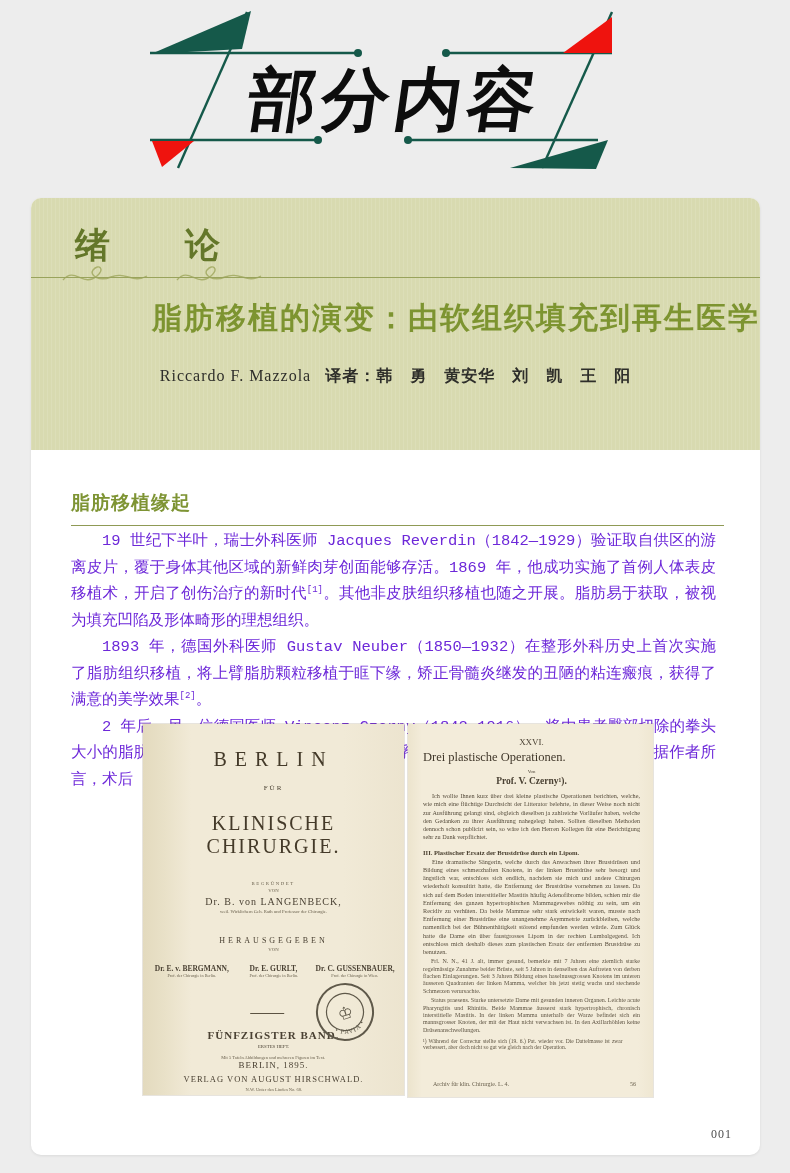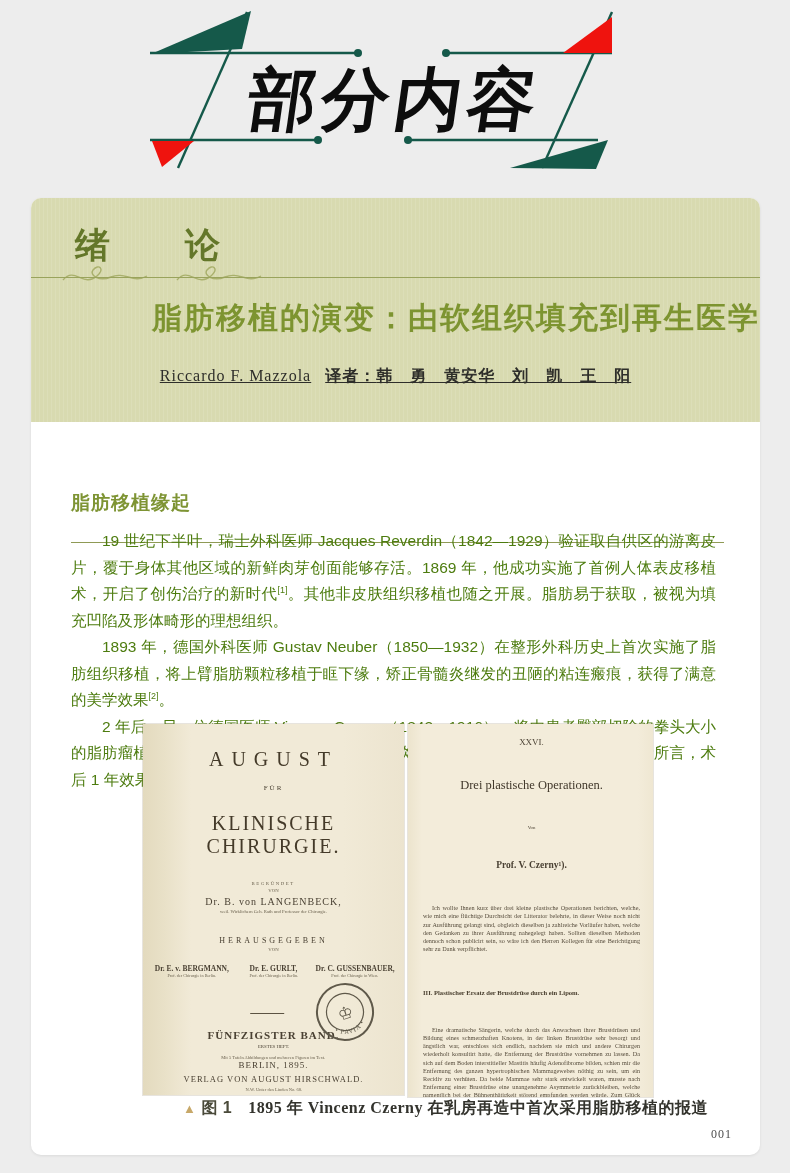--- a/index.html
+++ b/index.html
@@ -14,49 +14,49 @@
     font-family:"Liberation Sans", sans-serif; font-weight:900;
     letter-spacing:5px;
   }
   
   .card {
     position:absolute; left:31px; top:198px; width:729px; height:957px;
     background:#ffffff; border-radius:10px; overflow:hidden;
     box-shadow:0 1px 3px rgba(0,0,0,.08);
   }
   .chapter-head {
-    position:relative; width:100%; height:224px; background:#d8dab0;
+    position:relative; width:100%; height:252px; background:#d8dab0;
     background-image:repeating-linear-gradient(90deg, rgba(255,255,255,.10) 0 1px, rgba(0,0,0,0) 1px 4px);
   }
   .chapter-number {
     position:absolute; left:44px; top:24px; font-size:35px; font-weight:900;
     color:#647729; letter-spacing:20px; white-space:nowrap;
   }
   .flourish { position:absolute; left:28px; top:66px; width:230px; height:26px; }
   .head-divider { position:absolute; left:0; top:79px; width:100%; height:1px; background:#99a35c; }
   .article-title {
     position:absolute; left:0; top:100px; width:100%; text-align:right;
     font-size:30px; font-weight:900; color:#7d9430; letter-spacing:2px; white-space:nowrap;
   }
   .byline {
     position:absolute; left:0; top:168px; width:100%; text-align:center;
-    font-family:"Liberation Serif", serif; font-size:16px; color:#2e2e2a; letter-spacing:1px;text-decoration:underline;
+    font-family:"Liberation Serif", serif; font-size:16px; color:#2e2e2a; letter-spacing:1px;
   }
   .byline .translator-label { margin-left:14px; font-weight:700; font-family:"Liberation Sans", sans-serif; }
   .byline .translator-names { font-weight:700; font-family:"Liberation Sans", sans-serif; }
   
   .section-heading {
     position:absolute; left:40px; right:36px; top:292px;
     font-size:19px; font-weight:900; color:#7e9434; letter-spacing:1px;
-    padding-bottom:26px; border-bottom:1px solid #8f9a55;
+    padding-bottom:9px; border-bottom:1px solid #8f9a55;
   }
   .body-text {
     position:absolute; left:40px; right:44px; top:330px;
-    font-family:Liberation Sans, sans-serif; font-size:15.5px; line-height:26.5px;
-    color:#4d7c0f; text-align:justify;
+    font-family:Liberation Mono, monospace; font-size:15.5px; line-height:26.5px;
+    color:#6d28d9; text-align:justify;
   }
   .body-text p { text-indent:2em; }
   .body-text sup { font-size:9px; vertical-align:super; line-height:0; }
   
   .scan {
     position:absolute; top:526px; overflow:hidden;
     font-family:"Liberation Serif", serif; color:#4a4133;
     box-shadow:0 0 0 1px rgba(120,105,70,.18);
   }
   .scan.left {
@@ -64,21 +64,21 @@
     background:#f1ead7;
     background-image:linear-gradient(90deg,#e3dabe 0,#e9e1c8 22px,#f1ead7 48px,#f1ead7 200px,#ece4cf 261px);
     display:flex; flex-direction:column; align-items:center; text-align:center;
     padding-top:24px;
   }
   .scan.right {
     left:377px; width:245px; height:373px;
     background:#f3ecda;
     background-image:linear-gradient(90deg,#ece4cd 0,#f3ecda 14px,#f3ecda 230px,#efe7d2 245px);
     padding:13px 13px 8px 15px;
-    display:flex; flex-direction:column; text-align:justify;gap:28px;
+    display:flex; flex-direction:column; text-align:justify;
   }
   .lp-archiv   { font-size:20px; letter-spacing:8px; color:#443a29; }
   .lp-fur      { font-size:7px;  letter-spacing:2px; margin-top:13px; }
   .lp-klin     { font-size:20px; letter-spacing:2px; margin-top:20px; color:#443a29; }
   .lp-tiny     { font-size:6px; transform:scale(.8); color:#6a614e; }
   .lp-begr     { margin-top:22px; letter-spacing:2px; }
   .lp-von      { margin-top:1px; }
   .lp-founder  { font-size:10px; letter-spacing:1px; margin-top:3px; }
   .lp-founder-sub { font-size:6px; transform:scale(.78); margin-top:1px; color:#6a614e; }
   .lp-heraus   { font-size:8px; letter-spacing:3px; margin-top:22px; }
@@ -90,21 +90,21 @@
   .lp-rule     { position:absolute; left:50%; top:34px; width:34px; height:1px; background:#5c5342; transform:translateX(-70%); }
   .lp-stamp    { position:absolute; right:28px; top:2px; width:62px; height:62px; transform:rotate(-18deg); }
   .lp-band     { font-size:11px; font-weight:700; letter-spacing:1px; }
   .lp-heft     { font-size:6px; transform:scale(.8); margin-top:2px; }
   .lp-note     { font-size:6px; transform:scale(.75); margin-top:5px; color:#6a614e; white-space:nowrap; }
   .lp-bottom   { margin-top:auto; padding-bottom:3px; }
   .lp-city     { font-size:9px; letter-spacing:1px; }
   .lp-pub      { font-size:8.5px; letter-spacing:1px; margin-top:4px; }
   .lp-addr     { font-size:6px; transform:scale(.75); margin-top:2px; color:#6a614e; }
   .rp-num      { font-size:9px; text-align:center; }
-  .rp-title    { font-size:12.5px; text-align:center; margin-top:3px; color:#40372a; }
+  .rp-title    { font-size:12.5px; margin-top:3px; color:#40372a; }
   .rp-von      { font-size:6px; text-align:center; margin-top:3px; transform:scale(.8); }
   .rp-author   { font-size:9.5px; font-weight:700; text-align:center; margin-top:2px; }
   .rp-para     { font-size:6.2px; line-height:8.3px; margin-top:6px; text-indent:9px; color:#564c3c; }
   .rp-h3       { font-size:6.6px; font-weight:700; margin-top:7px; color:#4a4030; }
   .rp-para2    { font-size:6.2px; line-height:8.2px; margin-top:2px; text-indent:9px; color:#564c3c; }
   .rp-small    { font-size:6px; line-height:7.4px; margin-top:2px; text-indent:8px; color:#5d5342; transform-origin:left top; }
   .rp-footnote { font-size:6px; line-height:7px; margin-top:4px; color:#5d5342; transform:scale(.92); transform-origin:left top; }
   .rp-footer   { display:flex; justify-content:space-between; margin-top:auto; font-size:6px; color:#6a614e; padding:0 4px 2px 10px; }
   
   .caption {
@@ -165,21 +165,21 @@
 
     <div class="section-heading">脂肪移植缘起</div>
 
     <div class="body-text">
         <p><span>19 世纪下半叶，瑞士外科医师 Jacques Reverdin（1842—1929）验证取自供区的游离皮片，覆于身体其他区域的新鲜肉芽创面能够存活。1869 年，他成功实施了首例人体表皮移植术，开启了创伤治疗的新时代</span><sup>[1]</sup><span>。其他非皮肤组织移植也随之开展。脂肪易于获取，被视为填充凹陷及形体畸形的理想组织。</span></p>
         <p><span>1893 年，德国外科医师 Gustav Neuber（1850—1932）在整形外科历史上首次实施了脂肪组织移植，将上臂脂肪颗粒移植于眶下缘，矫正骨髓炎继发的丑陋的粘连瘢痕，获得了满意的美学效果</span><sup>[2]</sup><span>。</span></p>
         <p><span>2 年后，另一位德国医师 Vincenz Czerny（1842—1916），将由患者臀部切除的拳头大小的脂肪瘤植入左侧乳房，以替代因纤维囊性乳腺炎切除的部分腺体（图 1）</span><sup>[3]</sup><span>。据作者所言，术后 1 年效果稳定，与对侧乳房极为对称。</span></p>
       </div>
 
     <div class="scan left">
-      <div class="lp-archiv">AUGUST</div>
+      <div class="lp-archiv">BERLIN</div>
       <div class="lp-fur">FÜR</div>
       <div class="lp-klin">KLINISCHE CHIRURGIE.</div>
       <div class="lp-tiny lp-begr">BEGRÜNDET</div>
       <div class="lp-tiny lp-von">VON</div>
       <div class="lp-founder">Dr. B. von LANGENBECK,</div>
       <div class="lp-founder-sub">weil. Wirklichem Geh. Rath und Professor der Chirurgie.</div>
       <div class="lp-heraus">HERAUSGEGEBEN</div>
       <div class="lp-tiny lp-von">VON</div>
       <div class="lp-editors">
           <div class="lp-editor">
@@ -227,19 +227,16 @@
       <div class="rp-para2">Eine dramatische Sängerin, welche durch das Anwachsen ihrer Brustdrüsen und Bildung eines schmerzhaften Knotens, in der linken Brustdrüse sehr besorgt und ängstlich war, entschloss sich endlich, nachdem sie mich und andere Chirurgen wiederholt konsultirt hatte, die Entfernung der Brustdrüse vornehmen zu lassen. Da sich auf dem Boden interstitieller Mastitis häufig Adenofibrome bilden, schien mir die Entfernung des ganzen hypertrophischen Mammagewebes nöthig zu sein, um ein Recidiv zu verhüten. Da beide Mammae sehr stark entwickelt waren, musste nach Entfernung einer Brustdrüse eine unangenehme Asymmetrie zurückbleiben, welche namentlich bei der Bühnenthätigkeit störend empfunden werden würde. Zum Glück hatte die Dame ein über faustgrosses Lipom in der rechten Lumbalgegend. Ich entschloss mich deshalb dieses zum plastischen Ersatz der entfernten Brustdrüse zu benutzen.</div>
       <div class="rp-small">Frl. N. N., 41 J. alt, immer gesund, bemerkte mit 7 Jahren eine ziemlich starke regelmässige Zunahme beider Brüste, seit 5 Jahren in denselben das Auftreten von derben flachen Einlagerungen. Seit 3 Jahren Bildung eines haselnussgrossen Knotens im unteren äusseren Quadranten der linken Mamma, welcher bis jetzt stetig wuchs und stechende Schmerzen verursachte.</div>
       <div class="rp-small">Status praesens. Starke untersetzte Dame mit gesunden inneren Organen. Leichte acute Pharyngitis und Rhinitis. Beide Mammae äusserst stark hypertrophisch, chronisch interstitielle Mastitis. In der linken Mamma unterhalb der Warze befindet sich ein mannsgrosser Knoten, der mit der Haut nicht verwachsen ist. In den Axillarhöhlen keine Drüsenanschwellungen.</div>
       <div class="rp-footnote">¹) Während der Correctur stellte sich (19. 6.) Pat. wieder vor. Die Dattelmasse ist zwar verbessert, aber doch nicht so gut wie gleich nach der Operation.</div>
       <div class="rp-footer">
         <span>Archiv für klin. Chirurgie. L. 4.</span>
         <span>56</span>
       </div>
     </div>
 
-    <div class="caption">
-      <span class="cap-marker">▲</span><span class="cap-label">图 1</span><span class="cap-text">1895 年 Vincenz Czerny 在乳房再造中首次采用脂肪移植的报道</span>
-    </div>
 
     <div class="pagenum">001</div>
   </div>
 </div>
 
 </body></html>

